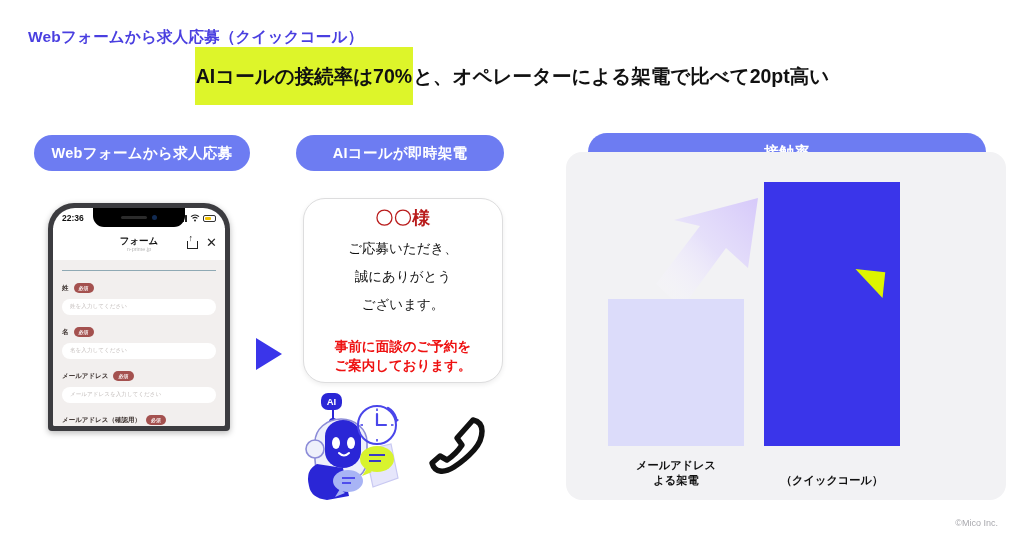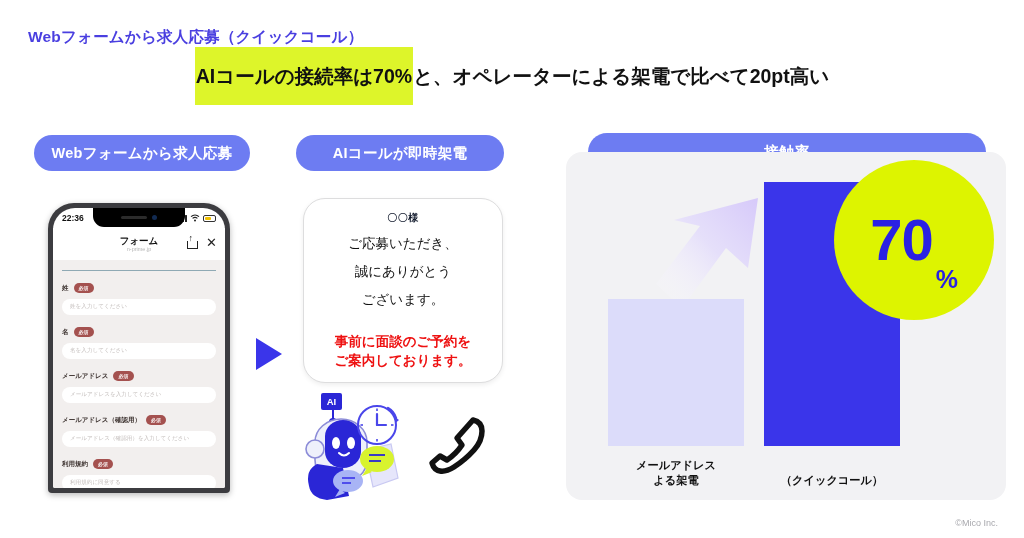--- a/index.html
+++ b/index.html
@@ -29,21 +29,21 @@
     background: #6d7cf2; color: #ffffff;
     display: flex; align-items: center; justify-content: center;
     font-size: 14.5px; font-weight: bold; letter-spacing: .3px; white-space: nowrap;
   }
   #pill-form { left: 34px; top: 135px; width: 216px; text-align: right; }
   #pill-ai   { left: 296px; top: 135px; width: 208px; }
   #pill-rate { left: 588px; top: 133px; width: 398px; height: 38px; border-radius: 19px; font-size: 15px; }
 
   
   .phone {
-    position: absolute; left: 48px; top: 203px; width: 182px; height: 290px;
+    position: absolute; left: 48px; top: 203px; width: 182px; height: 228px;
     background: #3c3c40; border-radius: 26px 26px 4px 4px;
     padding: 5px; box-shadow: 0 2px 6px rgba(0,0,0,.28);
     overflow: hidden;
   }
   .phone-inner {
     width: 100%; height: 100%; background: #ffffff;
     border-radius: 22px 22px 2px 2px; overflow: hidden; position: relative;
   }
   .notch {
     position: absolute; left: 50%; transform: translateX(-50%); top: 0;
@@ -102,29 +102,29 @@
   }
 
   
   .speech-card {
     position: absolute; left: 303px; top: 198px; width: 200px; height: 185px;
     background: #ffffff; border: 1.2px solid #ddddde; border-radius: 22px;
     box-shadow: 0 2px 5px rgba(0,0,0,.07);
     display: flex; flex-direction: column; align-items: center; justify-content: center;
     text-align: center; padding: 6px;
   }
-  .sc-name { font-size: 10px; font-weight: bold; color: #0f172a; letter-spacing: .5px; }
+  .sc-name { font-size: 18px; font-weight: bold; color: #b91c1c; letter-spacing: .5px; }
   .sc-body { font-size: 13.5px; color: #111; line-height: 1.34; margin-top: 10px; }
   .sc-red { font-size: 13.5px; font-weight: bold; color: #ee1111; line-height: 1.36; margin-top: 24px; }
 
   
   .robot-wrap { position: absolute; left: 303px; top: 392px; width: 120px; height: 112px; }
   .ai-tag {
     position: absolute; left: 18px; top: 1px; width: 21px; height: 17px;
-    background: #2a26d6; border-radius: 2px; color: #fff;
+    background: #2a26d6; border-radius: 7px; color: #fff;
     font-size: 9.5px; font-weight: bold; display: flex; align-items: center; justify-content: center;
   }
   .clock-wrap { position: absolute; left: 355px; top: 400px; width: 48px; height: 48px; }
   .handset { position: absolute; left: 423px; top: 414px; width: 66px; height: 70px; }
 
   
   .chart-panel {
     position: absolute; left: 566px; top: 152px; width: 440px; height: 348px;
     background: #f2f2f4; border-radius: 16px;
   }
@@ -327,21 +327,17 @@
 
       <div class="bar-label" id="lab-operator">
         <div>メールアドレス</div>
         <div>よる架電</div>
       </div>
       <div class="bar-label" id="lab-ai">
         <div>（クイックコール）</div>
       </div>
 
       <div class="bubble-tail"></div>
-      <div class="bubble-70">
-        <span class="b70-num">70</span>
-        <span class="b70-pct">%</span>
-      </div>
     </div>
   </div>
 
   <div class="footer">©Mico Inc.</div>
 </div>
 
 </body></html>

